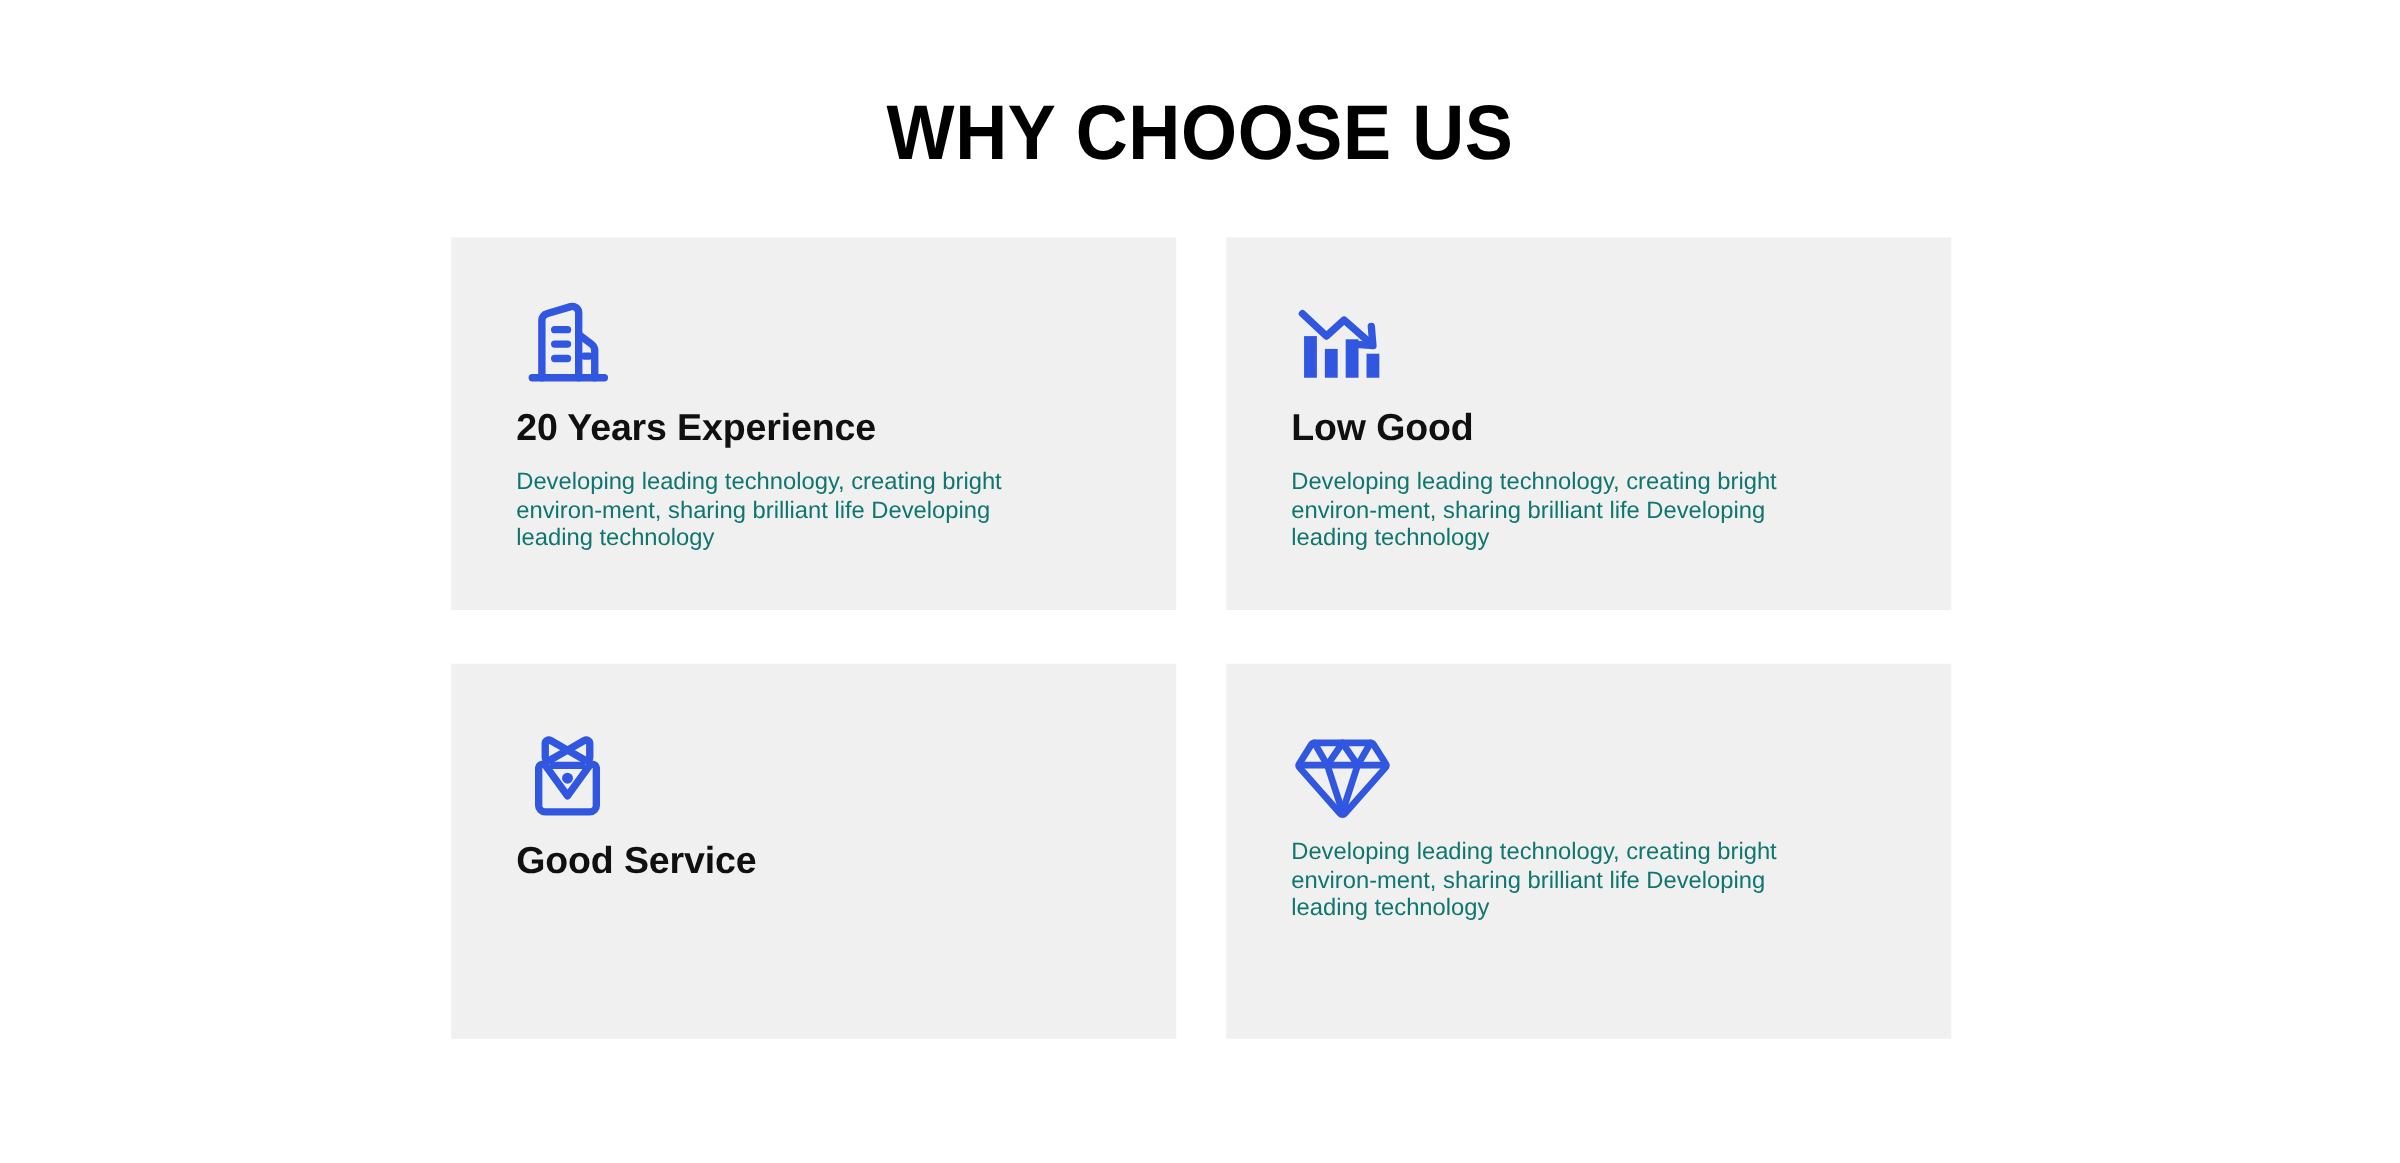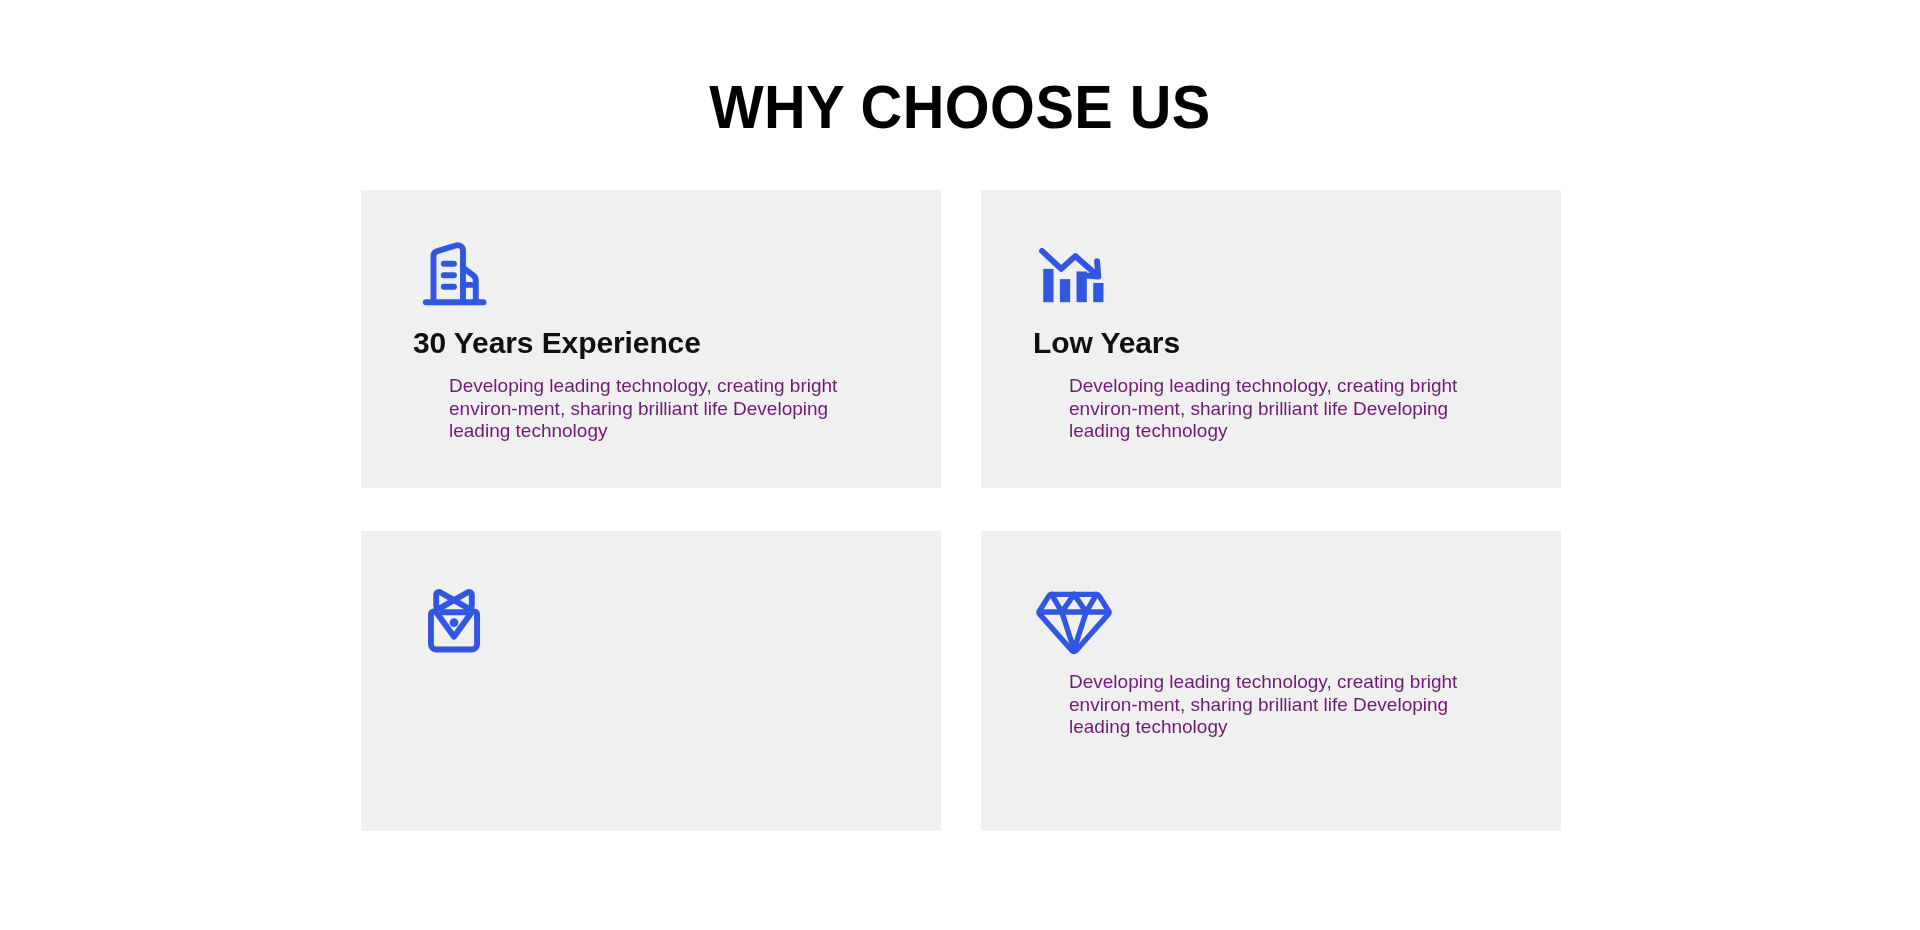--- a/index.html
+++ b/index.html
@@ -76,24 +76,23 @@
     line-height: 36px;
     font-weight: bold;
     color: #101010;
     letter-spacing: -0.1px;
     margin-bottom: 14px;
   }
 
   .card-text {
     font-size: 19px;
     line-height: 22.5px;
-    color: #701a75;
+    color: #0f766e;
     max-width: 420px;
     font-weight: normal;
-    margin-left: 36px;
   }
 
   
   .card.row2 { padding-top: 48px; }
 </style>
 </head>
 <body>
 
 <div class="page">
 
@@ -104,49 +103,50 @@
     <div class="card">
       <span class="card-icon">
         <svg viewBox="0 0 64 64" fill="none" stroke="#3156e0" stroke-width="4.6" stroke-linecap="round" stroke-linejoin="round">
           <path d="M16 54 V18 a4 4 0 0 1 3-3.9 L34 9.6 a4 4 0 0 1 5 3.9 V54"></path>
           <path d="M39 27 l8 6 a5 5 0 0 1 2 4 V54"></path>
           <path d="M24 24 h8 M24 33 h8 M24 42 h8"></path>
           <path d="M42.5 40.5 h3"></path>
           <path d="M10 54 H55"></path>
         </svg>
       </span>
-      <div class="card-title">30 Years Experience</div>
+      <div class="card-title">20 Years Experience</div>
       <div class="card-text">Developing leading technology, creating bright environ-ment, sharing brilliant life Developing leading technology</div>
     </div>
 
     <div class="card">
       <span class="card-icon">
         <svg viewBox="0 0 64 64" fill="none" stroke="#3156e0" stroke-width="4.6" stroke-linecap="round" stroke-linejoin="round">
           <rect x="8" y="28" width="8" height="26" fill="#3156e0" stroke="none"></rect>
           <rect x="21" y="36" width="8" height="18" fill="#3156e0" stroke="none"></rect>
           <rect x="34" y="30" width="8" height="24" fill="#3156e0" stroke="none"></rect>
           <rect x="47" y="39" width="8" height="15" fill="#3156e0" stroke="none"></rect>
           <path d="M7 14 L22 28 L33 18 L50 33"></path>
           <path d="M50 22 L51 34 L39 33"></path>
         </svg>
       </span>
-      <div class="card-title">Low Years</div>
+      <div class="card-title">Low Good</div>
       <div class="card-text">Developing leading technology, creating bright environ-ment, sharing brilliant life Developing leading technology</div>
     </div>
 
     <div class="card row2">
       <span class="card-icon">
         <svg viewBox="0 0 64 64" fill="none" stroke="#3156e0" stroke-width="4.6" stroke-linecap="round" stroke-linejoin="round">
           <path d="M32 16.5 L21.5 10.5 a2.2 2.2 0 0 0 -3.4 1.9 v8.2 a2.2 2.2 0 0 0 3.4 1.9 Z"></path>
           <path d="M32 16.5 L42.5 10.5 a2.2 2.2 0 0 1 3.4 1.9 v8.2 a2.2 2.2 0 0 1 -3.4 1.9 Z"></path>
           <path d="M23 26 H41"></path>
           <path d="M14 27.5 a2.5 2.5 0 0 1 4.3 -1.4 L32 45 L45.7 26.1 a2.5 2.5 0 0 1 4.3 1.4 V51 a4 4 0 0 1 -4 4 H18 a4 4 0 0 1 -4 -4 Z"></path>
           <circle cx="32" cy="34" r="3.4" fill="#3156e0" stroke="none"></circle>
         </svg>
       </span>
+      <div class="card-title">Good Service</div>
     </div>
 
     <div class="card row2">
       <span class="card-icon">
         <svg viewBox="0 0 64 64" fill="none" stroke="#3156e0" stroke-width="4.2" stroke-linecap="round" stroke-linejoin="round">
           <path d="M14.5 12 H49.5 a2.5 2.5 0 0 1 2.1 1.2 L59 25 a2 2 0 0 1 -0.2 2.4 L33.5 56 a2 2 0 0 1 -3 0 L5.2 27.4 A2 2 0 0 1 5 25 L12.4 13.2 A2.5 2.5 0 0 1 14.5 12 Z"></path>
           <path d="M5 25.8 H59"></path>
           <path d="M32 12 L22.5 25.8 L32 55"></path>
           <path d="M32 12 L41.5 25.8 L32 55"></path>
           <path d="M14.5 12 L22.5 25.8"></path>

